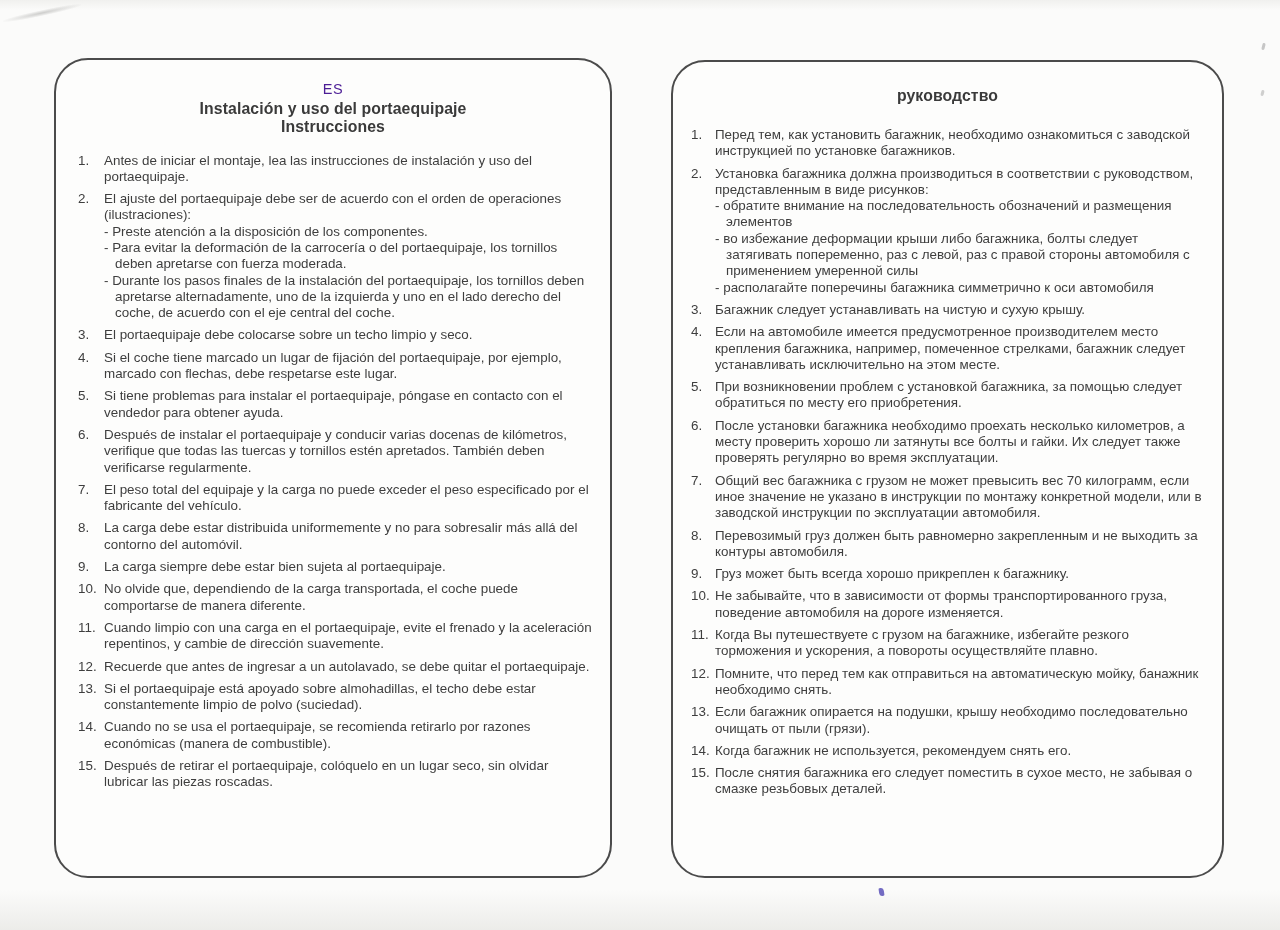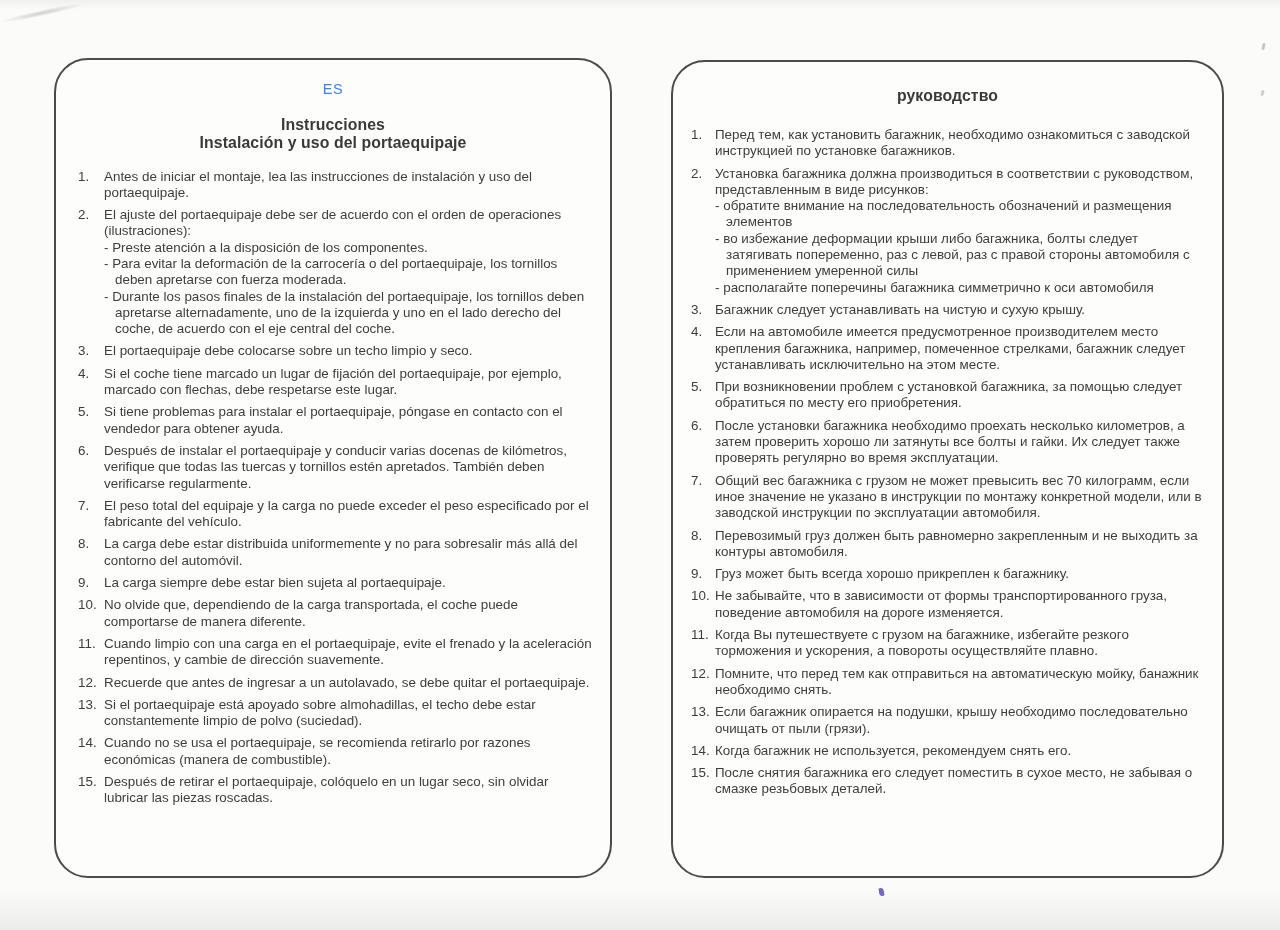--- a/index.html
+++ b/index.html
@@ -68,23 +68,23 @@
   .sheet-ru { left: 671px; top: 60px; width: 553px; height: 818px; }
 
   .sheet-header {
     text-align: center;
     margin-top: 21px;
     line-height: 1.14;
   }
   .sheet-ru .sheet-header { margin-top: 25px; }
   .lang-code {
     font-size: 14.5px;
-    color: #3b82f6;
+    color: #4c1d95;
     letter-spacing: 0.5px;
-    margin-bottom: 18px;
+    margin-bottom: 2px;
   }
   .sheet-title {
     font-size: 15.8px;
     font-weight: bold;
     color: #3a3a3a;
     letter-spacing: 0.1px;
   }
 
   .item-list {
     margin: 17px 16px 0 22px;
@@ -117,22 +117,22 @@
 <div class="scan-wash-top"></div>
 <div class="scan-wash-bottom"></div>
 <div class="smudge-topleft"></div>
 <div class="speck speck-right-1"></div>
 <div class="speck speck-right-2"></div>
 <div class="ink-speck"></div>
 
 <div class="sheet sheet-es">
   <div class="sheet-header">
     <div class="lang-code">ES</div>
+    <div class="sheet-title">Instalación y uso del portaequipaje</div>
     <div class="sheet-title">Instrucciones</div>
-    <div class="sheet-title">Instalación y uso del portaequipaje</div>
   </div>
   <div class="item-list">
       <div class="item">
         <span class="num">1.</span>
         <div class="txt">Antes de iniciar el montaje, lea las instrucciones de instalación y uso del portaequipaje.</div>
       </div>
       <div class="item">
         <span class="num">2.</span>
         <div class="txt">El ajuste del portaequipaje debe ser de acuerdo con el orden de operaciones (ilustraciones):<div class="sub">- Preste atención a la disposición de los componentes.</div><div class="sub">- Para evitar la deformación de la carrocería o del portaequipaje, los tornillos deben apretarse con fuerza moderada.</div><div class="sub">- Durante los pasos finales de la instalación del portaequipaje, los tornillos deben apretarse alternadamente, uno de la izquierda y uno en el lado derecho del coche, de acuerdo con el eje central del coche.</div></div>
       </div>
@@ -211,21 +211,21 @@
       <div class="item">
         <span class="num">4.</span>
         <div class="txt">Если на автомобиле имеется предусмотренное производителем место крепления багажника, например, помеченное стрелками, багажник следует устанавливать исключительно на этом месте.</div>
       </div>
       <div class="item">
         <span class="num">5.</span>
         <div class="txt">При возникновении проблем с установкой багажника, за помощью следует обратиться по месту его приобретения.</div>
       </div>
       <div class="item">
         <span class="num">6.</span>
-        <div class="txt">После установки багажника необходимо проехать несколько километров, а затем проверить хорошо ли затянуты все болты и гайки. Их следует также проверять регулярно во время эксплуатации.</div>
+        <div class="txt">После установки багажника необходимо проехать несколько километров, а месту проверить хорошо ли затянуты все болты и гайки. Их следует также проверять регулярно во время эксплуатации.</div>
       </div>
       <div class="item">
         <span class="num">7.</span>
         <div class="txt">Общий вес багажника с грузом не может превысить вес 70 килограмм, если иное значение не указано в инструкции по монтажу конкретной модели, или в заводской инструкции по эксплуатации автомобиля.</div>
       </div>
       <div class="item">
         <span class="num">8.</span>
         <div class="txt">Перевозимый груз должен быть равномерно закрепленным и не выходить за контуры автомобиля.</div>
       </div>
       <div class="item">

